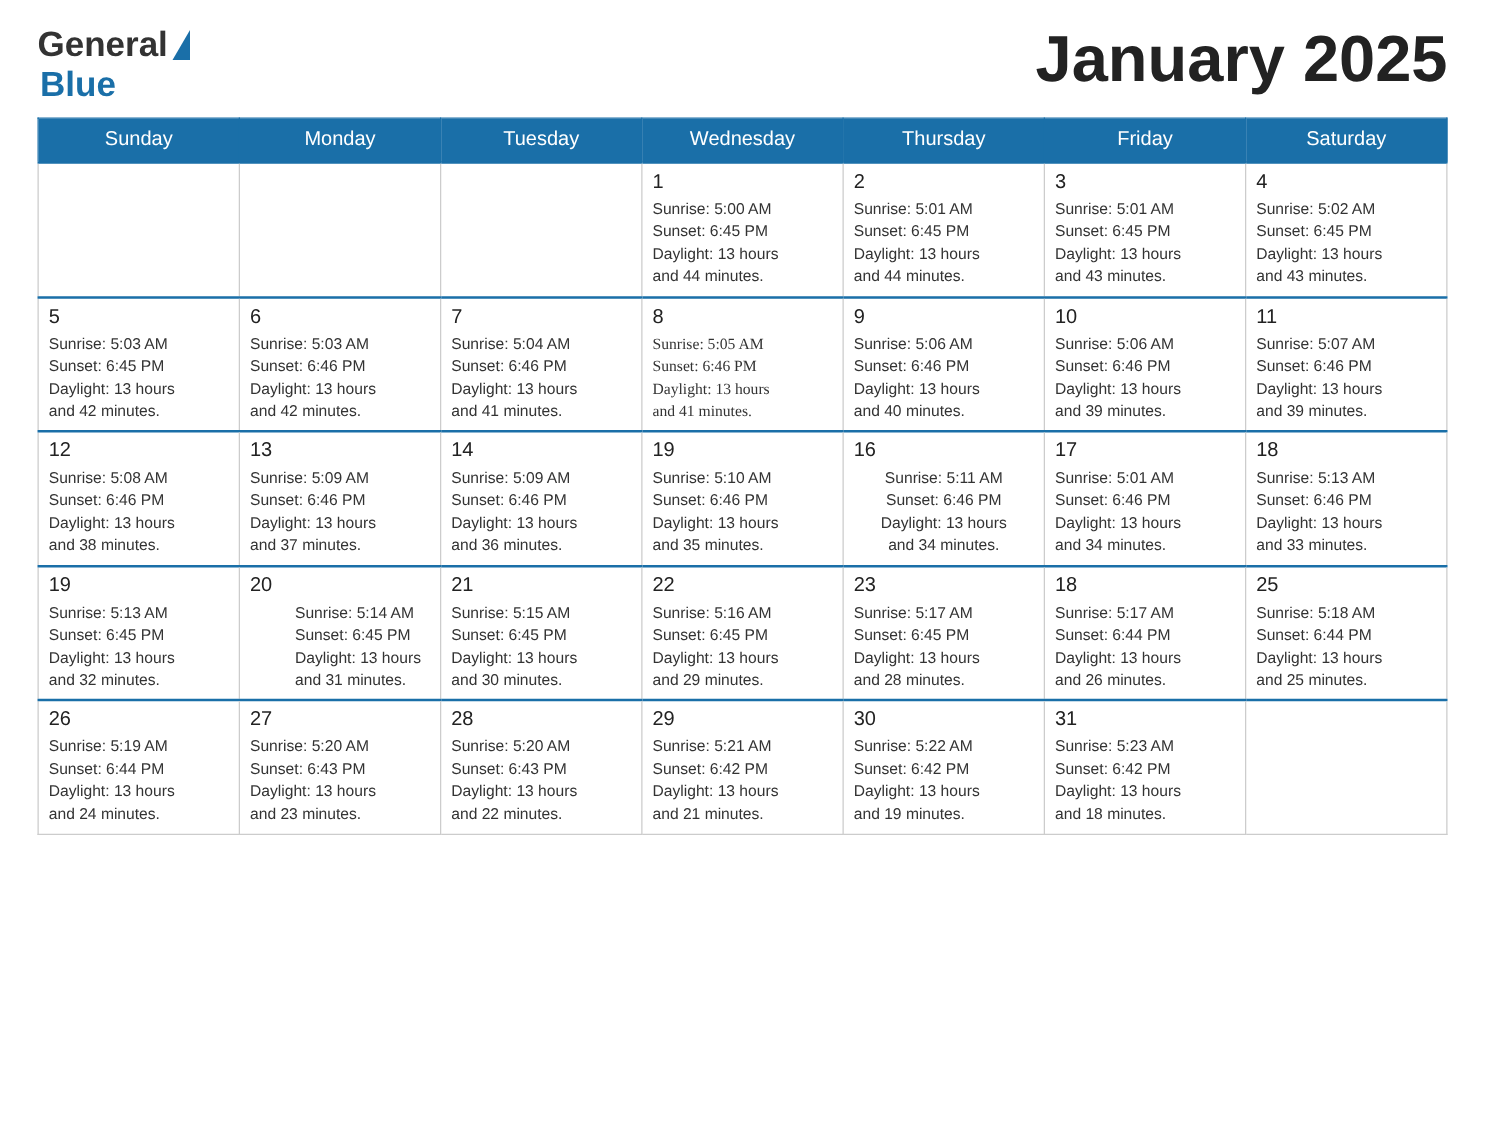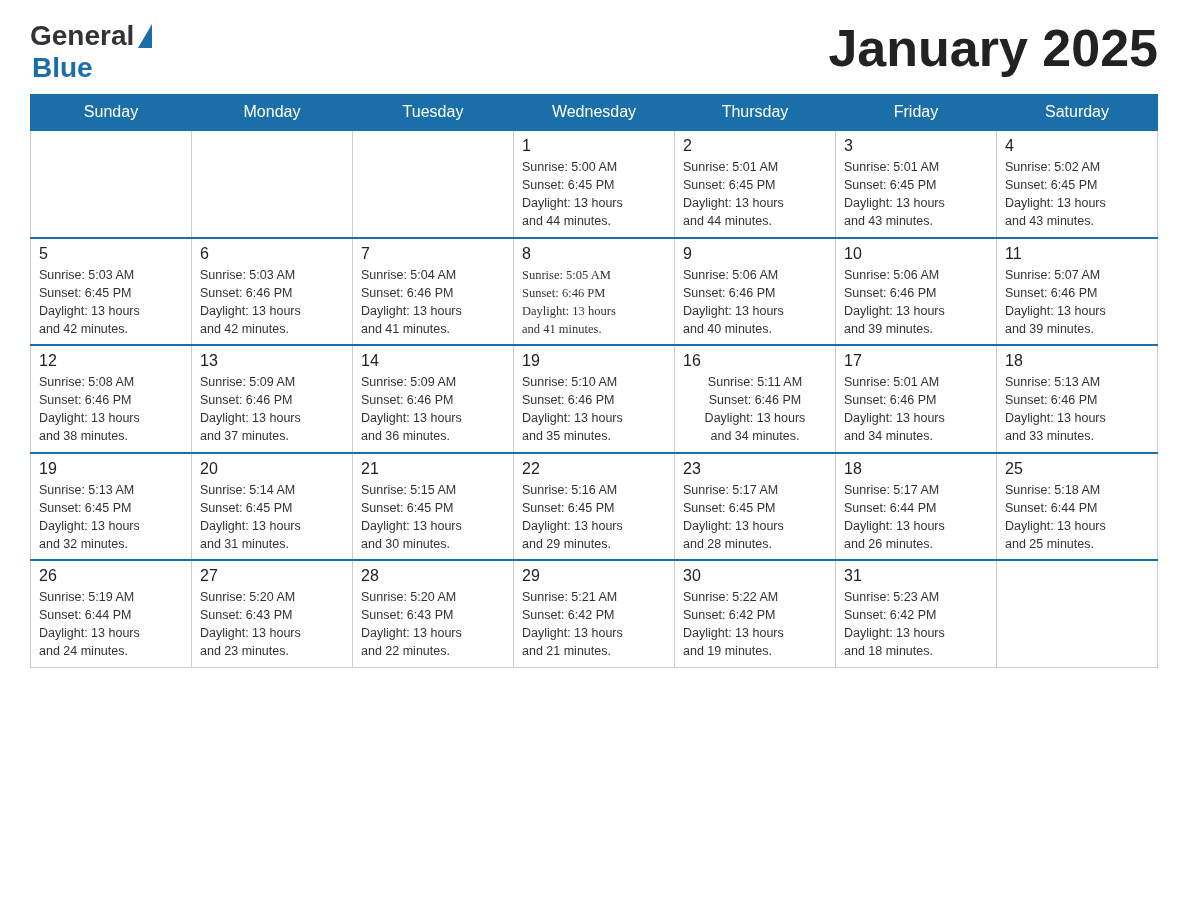--- a/index.html
+++ b/index.html
@@ -270,21 +270,21 @@
       <tr>
         <td>
           <span class="day-number">19</span>
           <div class="day-info" style="white-space: pre-line;">Sunrise: 5:13 AM
 Sunset: 6:45 PM
 Daylight: 13 hours
 and 32 minutes.</div>
         </td>
         <td>
           <span class="day-number">20</span>
-          <div class="day-info" style="white-space: pre-line;">Sunrise: 5:14 AM
+          <div class="day-info" style="white-space: pre-line; margin-left: 36px;">Sunrise: 5:14 AM
 Sunset: 6:45 PM
 Daylight: 13 hours
 and 31 minutes.</div>
         </td>
         <td>
           <span class="day-number">21</span>
           <div class="day-info" style="white-space: pre-line;">Sunrise: 5:15 AM
 Sunset: 6:45 PM
 Daylight: 13 hours
 and 30 minutes.</div>

